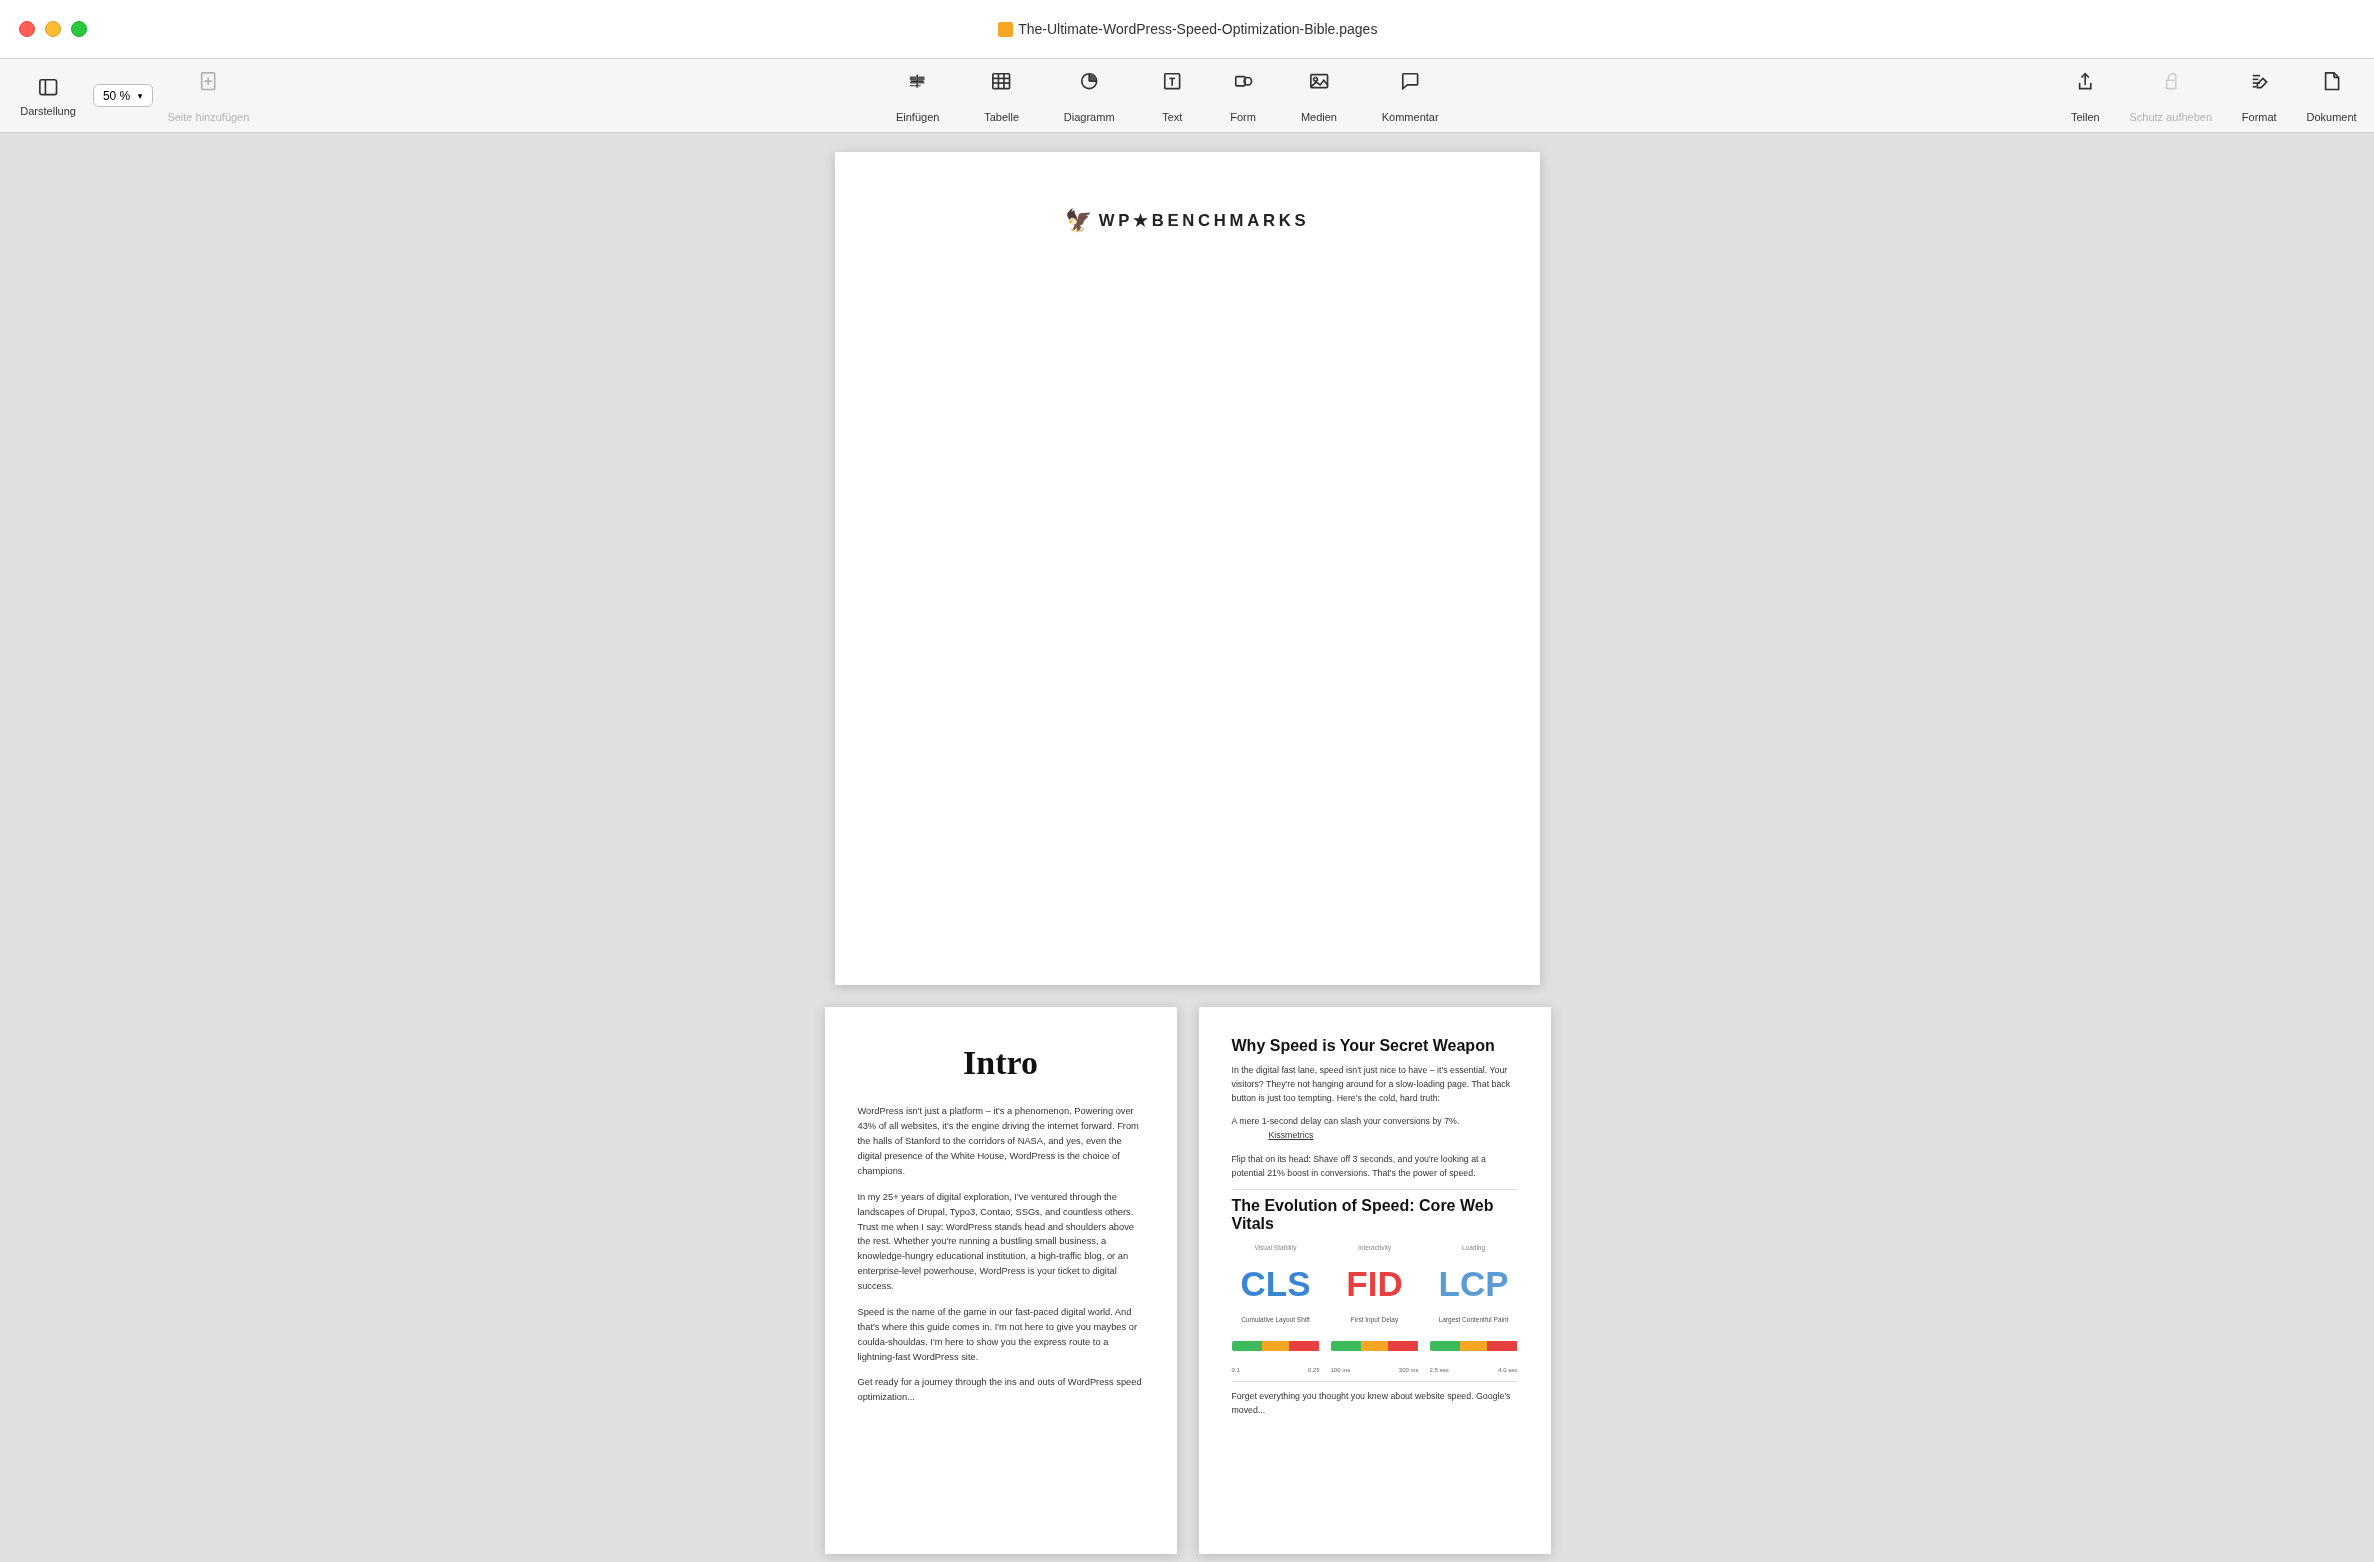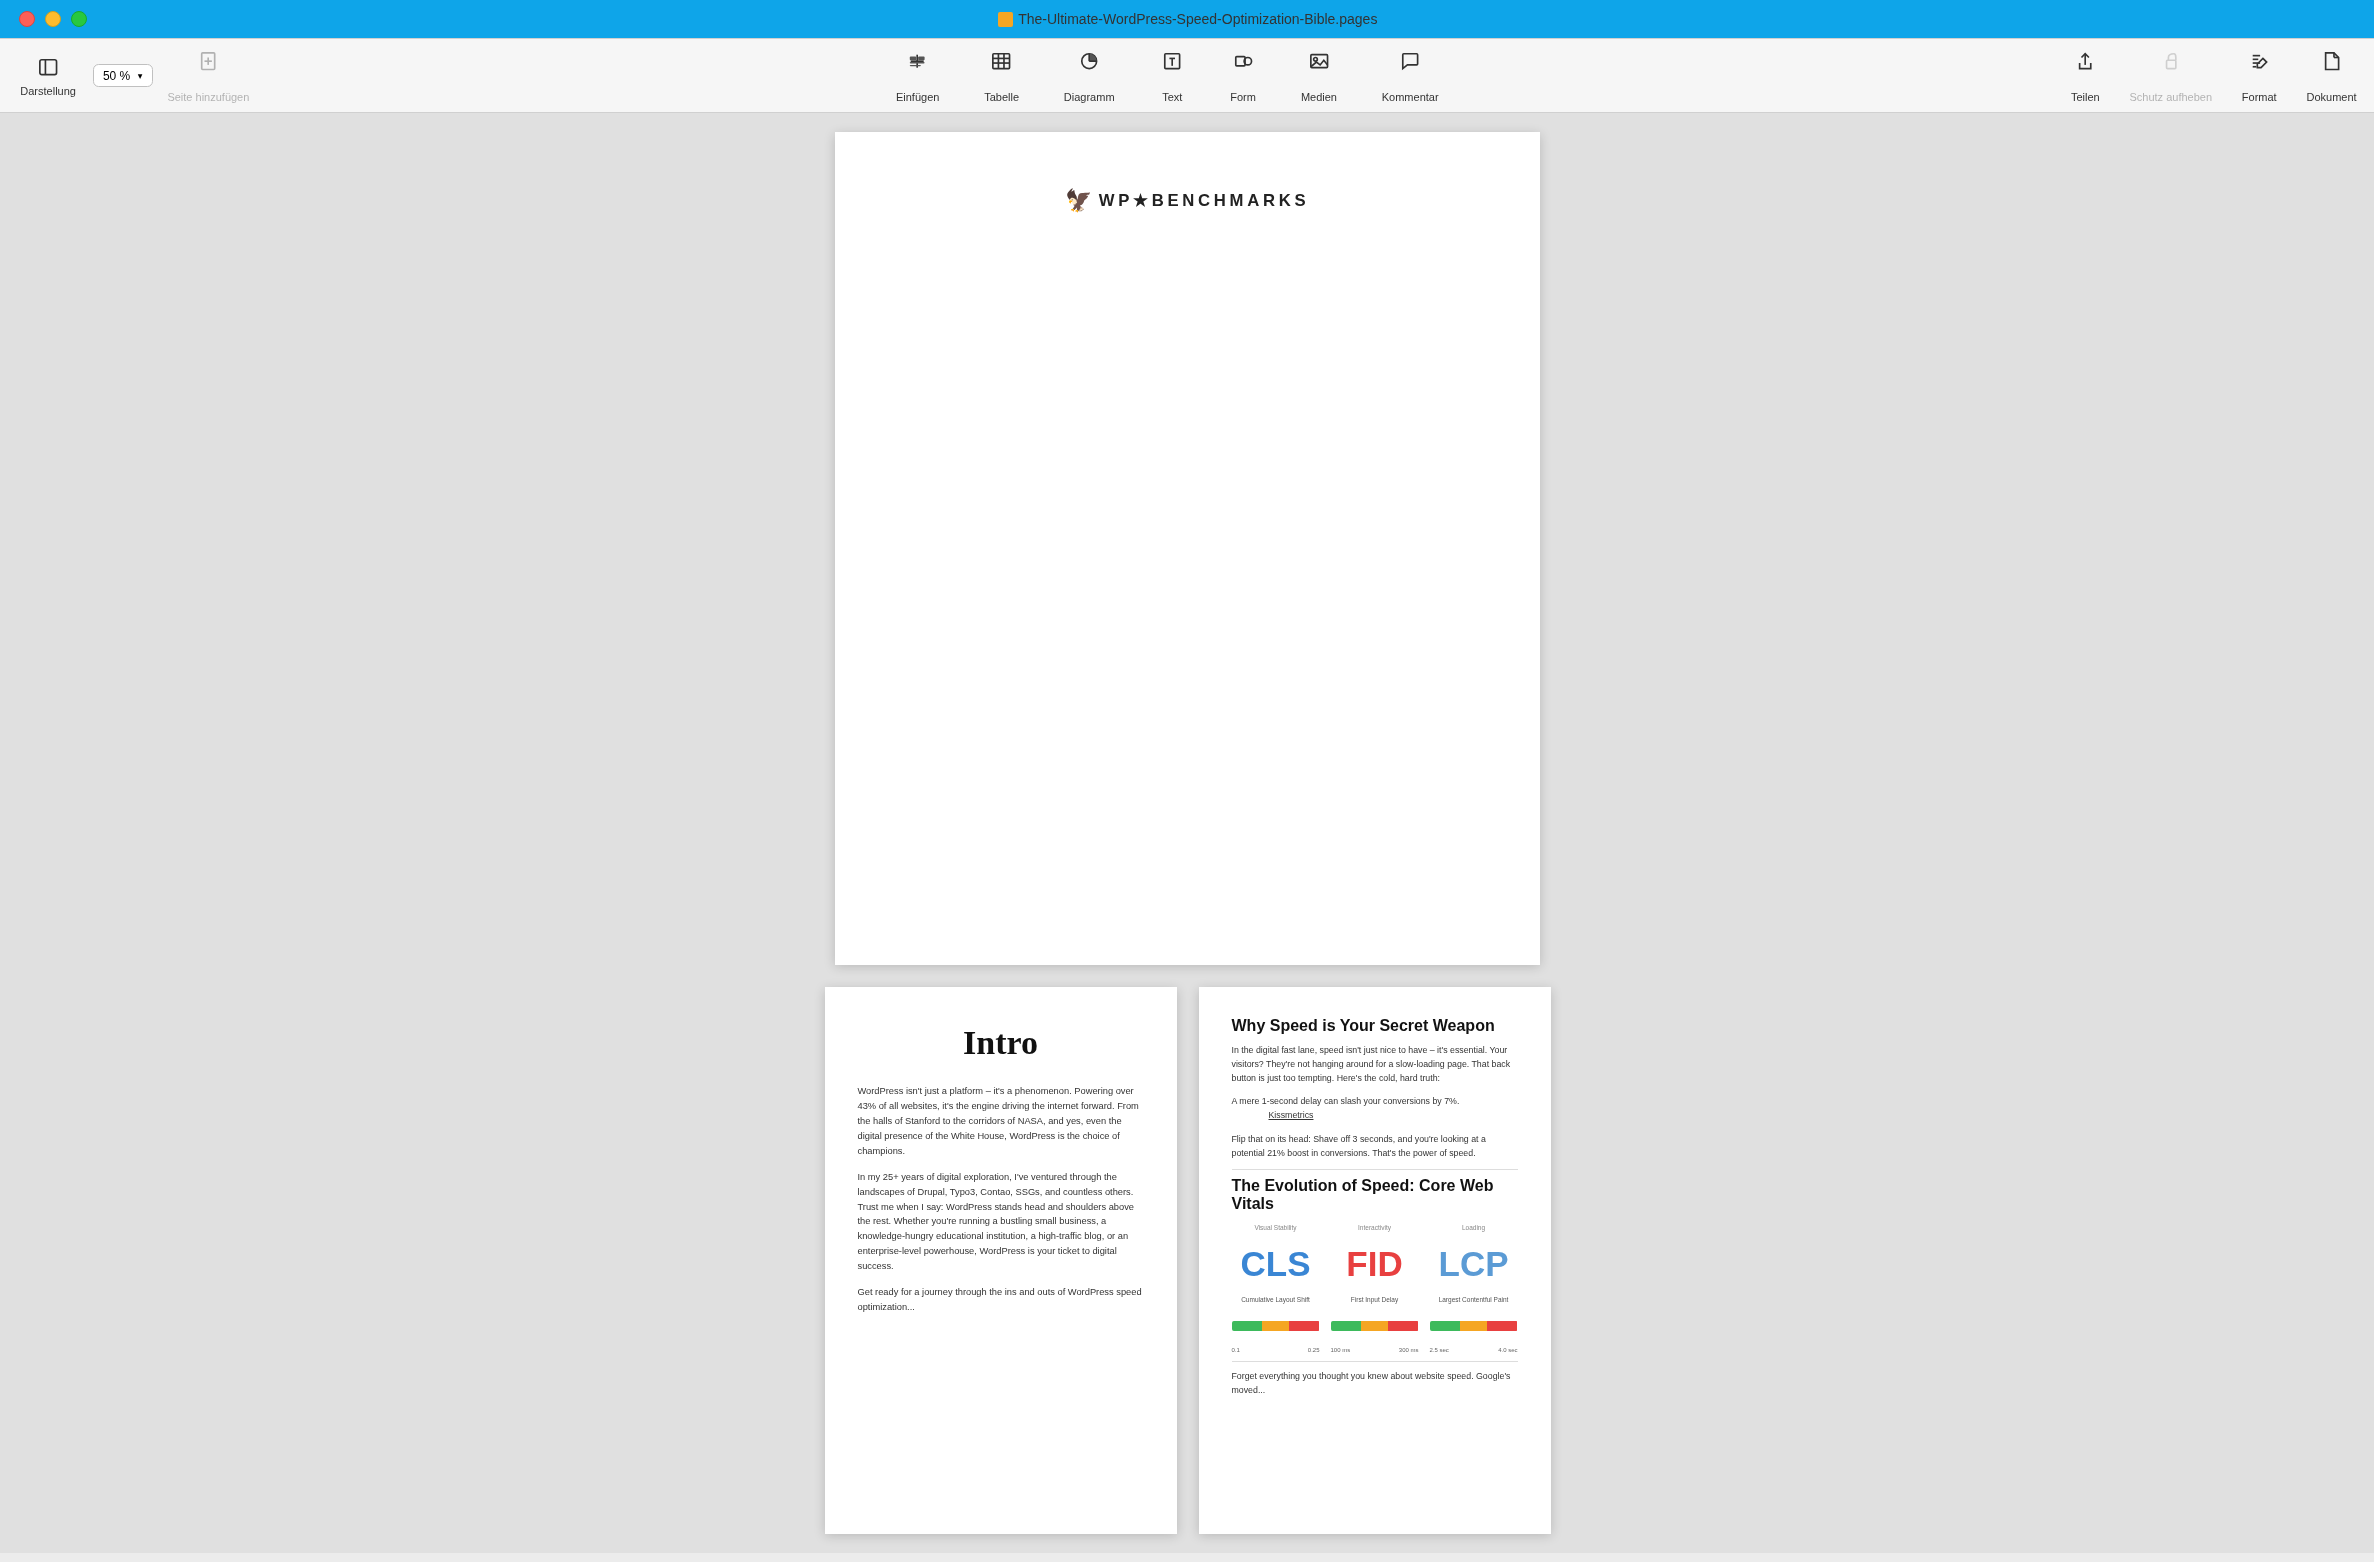--- a/index.html
+++ b/index.html
@@ -7,22 +7,22 @@
       font-family: -apple-system, BlinkMacSystemFont, 'Helvetica Neue', Arial, sans-serif;
       background: #ececec;
       width: 2375px;
       height: 1562px;
       overflow: hidden;
       position: relative;
     }
 
     
     .titlebar {
-      height: 39px;
-      background: #0ea5e9;
+      height: 59px;
+      background: #ffffff;
       display: flex;
       align-items: center;
       justify-content: center;
       position: relative;
       border-bottom: 0.9px solid #d0d0d0;
     }
     .traffic-lights {
       position: absolute;
       left: 18.6px;
       display: flex;
@@ -515,20 +515,21 @@
         <span class="cover-logo-text" style="font-size:16.7px; letter-spacing:3.7px; font-family: Arial, sans-serif; font-weight:700;">WP★BENCHMARKS</span>
       </div>
     </div>
 
     <div class="pages-row">
 
       <div class="page page-content-left">
         <div class="content-heading">Intro</div>
         <p class="content-body">WordPress isn't just a platform – it's a phenomenon. Powering over 43% of all websites, it's the engine driving the internet forward. From the halls of Stanford to the corridors of NASA, and yes, even the digital presence of the White House, WordPress is the choice of champions.</p>
         <p class="content-body">In my 25+ years of digital exploration, I've ventured through the landscapes of Drupal, Typo3, Contao, SSGs, and countless others. Trust me when I say: WordPress stands head and shoulders above the rest. Whether you're running a bustling small business, a knowledge-hungry educational institution, a high-traffic blog, or an enterprise-level powerhouse, WordPress is your ticket to digital success.</p>
+        <p class="content-body">Speed is the name of the game in our fast-paced digital world. And that's where this guide comes in. I'm not here to give you maybes or coulda-shouldas. I'm here to show you the express route to a lightning-fast WordPress site.</p>
         <p class="content-body">Get ready for a journey through the ins and outs of WordPress speed optimization...</p>
       </div>
 
       <div class="page page-content-right">
         <div class="section-title">Why Speed is Your Secret Weapon</div>
         <p class="section-body">In the digital fast lane, speed isn't just nice to have – it's essential. Your visitors? They're not hanging around for a slow-loading page. That back button is just too tempting. Here's the cold, hard truth:</p>
         <p class="section-highlight">
           A mere 1-second delay can slash your conversions by 7%. <em>Kissmetrics</em>
         </p>
         <p class="section-highlight">Flip that on its head: Shave off 3 seconds, and you're looking at a potential 21% boost in conversions. That's the power of speed.</p>

